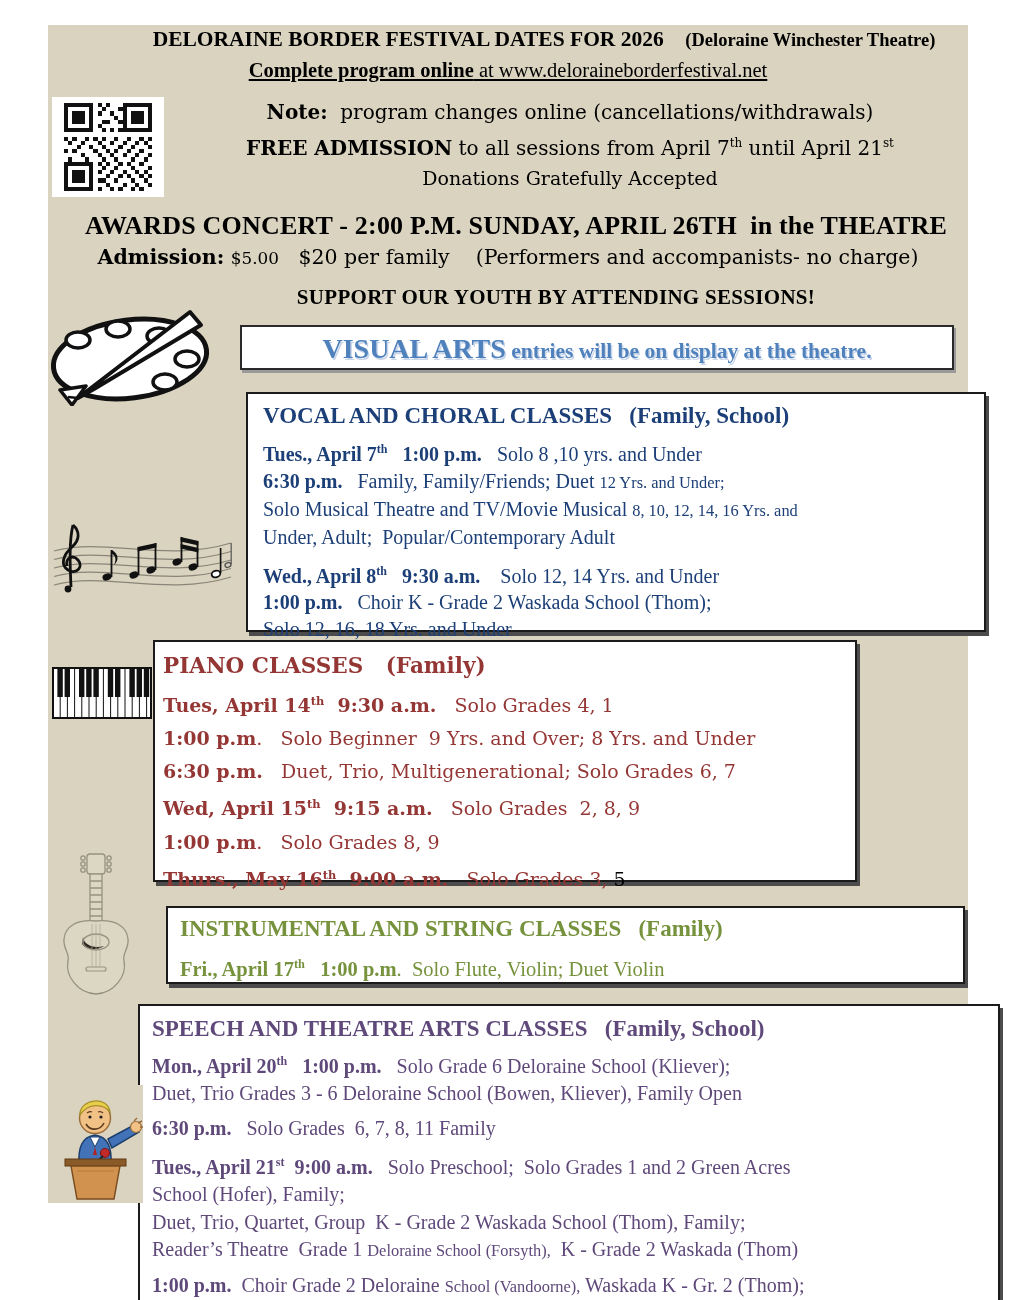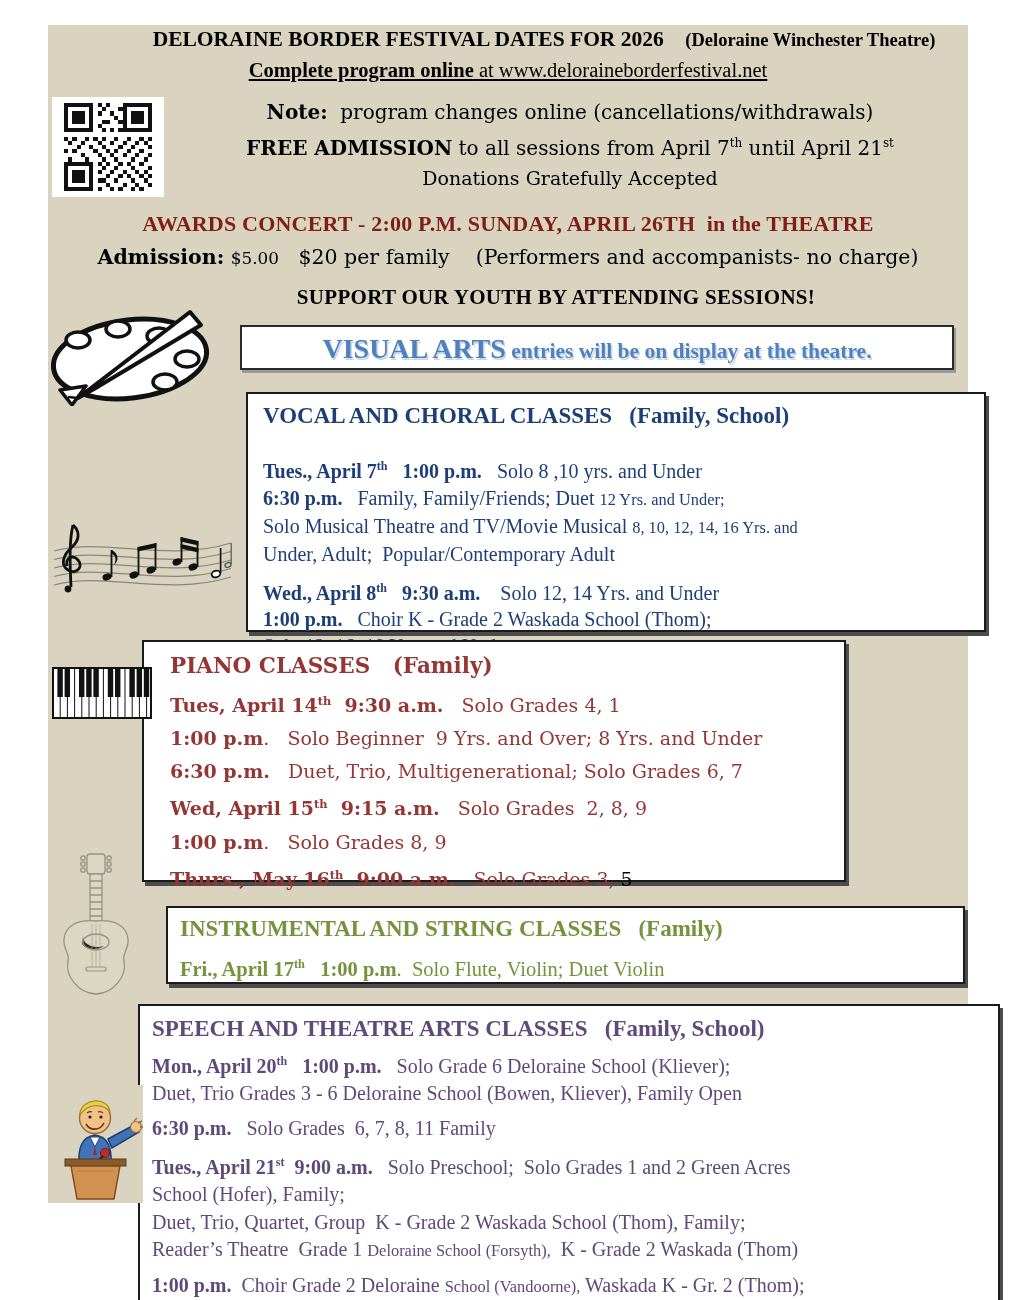--- a/index.html
+++ b/index.html
@@ -19,39 +19,39 @@
   .line.gap{margin-top:7px;}
 
   #title-line{left:48px;top:27px;width:992px;font-size:21.5px;}
   #program-line{left:48px;top:59px;width:920px;font-size:20.5px;}
   #qr-box{left:52px;top:97px;width:112px;height:100px;background:#fff;
           display:flex;align-items:center;justify-content:center;}
   #note-line,#free-line,#donations-line{font-family:"DejaVu Serif",serif;}
   #note-line{left:170px;top:100px;width:800px;font-size:20px;}
   #free-line{left:170px;top:136px;width:800px;font-size:20px;}
   #donations-line{left:170px;top:167px;width:800px;font-size:19px;}
-  #awards-line{left:48px;top:211px;width:920px;font-size:22px;color:#7f1d1d;letter-spacing:.2px;}
+  #awards-line{left:48px;top:211px;width:920px;font-size:26px;color:#000000;letter-spacing:.2px;padding-left:8px;}
   #admission-line{left:48px;top:245px;width:920px;font-size:20.5px;font-family:"DejaVu Serif",serif;}
   #support-line{left:48px;top:285px;width:1016px;font-size:21px;letter-spacing:.3px;}
 
   #visual-banner{left:240px;top:325px;width:714px;height:45px;background:#fff;
     border:2px solid #2a2a2a;box-shadow:2px 3px 0 #9a9a9a;color:#4f81bd;
     font-size:21.5px;line-height:43px;text-align:center;box-sizing:border-box;
     text-shadow:1.5px 1.5px 0 #c9d6ea;font-weight:bold;}
   #visual-banner .seg.sz-xl{font-size:28px;margin-top:8px;}
 
   .box{background:#fff;border:2px solid #1b1b1b;box-shadow:3px 4px 0 #4c4c4c;
        box-sizing:border-box;position:absolute;}
   #vocal-box{left:246px;top:392px;width:740px;height:240px;color:#1c3f77;
              font-size:20px;padding:4px 10px 0 15px;}
   #vocal-box .line{line-height:27px;}
-  #vocal-box .line:first-child{line-height:36px;margin-bottom:19px;}
-
-  #piano-box{left:142px;top:640px;width:704px;height:242px;color:#943634;
-             font-family:"DejaVu Serif",serif;font-size:19px;padding:5px 8px 0 26px;}
+  #vocal-box .line:first-child{line-height:36px;margin-bottom:2px;}
+
+  #piano-box{left:153px;top:640px;width:704px;height:242px;color:#943634;
+             font-family:"DejaVu Serif",serif;font-size:19px;padding:5px 8px 0 8px;}
   #piano-box .line{line-height:33px;}
   #piano-box .line:first-child{line-height:38px;}
   #piano-box .seg.sz-ttl{font-size:21.5px;}
 
   #instr-box{left:166px;top:906px;width:799px;height:78px;color:#76923c;
              font-size:20.5px;padding:3px 8px 0 12px;}
   #instr-box .line{line-height:35px;}
 
   #speech-box{left:138px;top:1004px;width:862px;height:310px;color:#5f497a;
               font-size:20px;padding:4px 8px 0 12px;}

